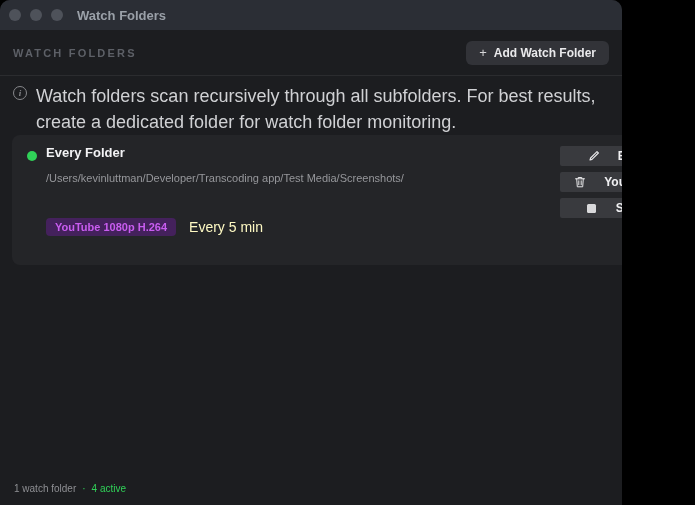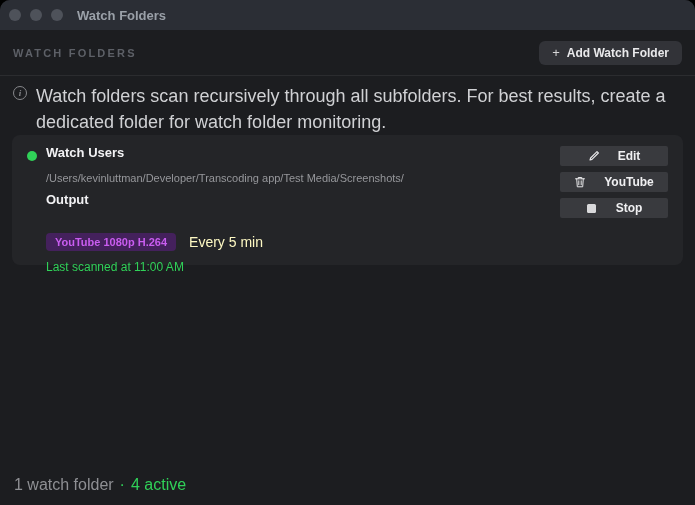--- a/index.html
+++ b/index.html
@@ -3,21 +3,21 @@
 <meta charset="utf-8">
 <style>
   * { margin: 0; padding: 0; box-sizing: border-box; }
   html, body { background: #000; }
   body {
     font-family: "Liberation Sans", "DejaVu Sans", sans-serif;
     -webkit-font-smoothing: antialiased;
   }
   .window {
     position: relative;
-    width: 695px; height: 505px;
+    width: 622px; height: 505px;
     background: #1c1d20;
     border-radius: 10px 10px 0 0;
     overflow: hidden;
   }
   
   .titlebar {
     position: absolute; top: 0; left: 0; right: 0; height: 30px;
     background: #2b2e35;
     display: flex; align-items: center;
   }
@@ -99,21 +99,21 @@
     background: #393a3e; border: none; border-radius: 2px;
     color: #f0f0f2; font-size: 12px; font-weight: 600;
     font-family: inherit; cursor: pointer;
   }
   .btn-icon { display: inline-flex; width: 12px; height: 12px; align-items: center; justify-content: center; }
   .btn-icon svg { display: block; }
   .stop-square { width: 9px; height: 9px; background: #d9d9db; border-radius: 1.5px; }
   
   .footer {
     position: absolute; left: 14px; bottom: 11px;
-    font-size: 16px; color: #8e8f93;
+    font-size: 10px; color: #8e8f93;
     display: flex; gap: 6px; align-items: baseline;
   }
   .footer .active { color: #30d158; }
 </style>
 </head>
 <body>
 
 <div class="window">
 
   <div class="titlebar">
@@ -135,29 +135,27 @@
 
   <div class="info-row">
     <span class="info-icon">i</span>
     <span class="info-text">Watch folders scan recursively through all subfolders. For best results, create a dedicated folder for watch folder monitoring.</span>
   </div>
 
   <div class="card">
     <span class="status-dot"></span>
 
     <div class="card-main">
-      <div class="card-label">Watch Users</div>
+      <div class="card-label">Every Folder</div>
       <div class="card-path">/Users/kevinluttman/Developer/Transcoding app/Test Media/Screenshots/</div>
       <div class="gap-sm"></div>
-      <div class="card-label">Output</div>
       <div class="meta-row">
         <span class="preset-badge">YouTube 1080p H.264</span>
         <span class="interval">Every 5 min</span>
       </div>
-      <div class="last-scanned">Last scanned at 11:00 AM</div>
     </div>
 
     <div class="card-actions">
       <button class="action-btn">
         <span class="btn-icon">
           <svg width="12" height="12" viewBox="0 0 12 12">
               <path d="M2 10 L2.6 8 L9 1.6 L10.4 3 L4 9.4 Z" fill="none" stroke="#e8e8ea" stroke-width="1.1" stroke-linejoin="round"></path>
             </svg>
         </span>
         <span>Edit</span>

